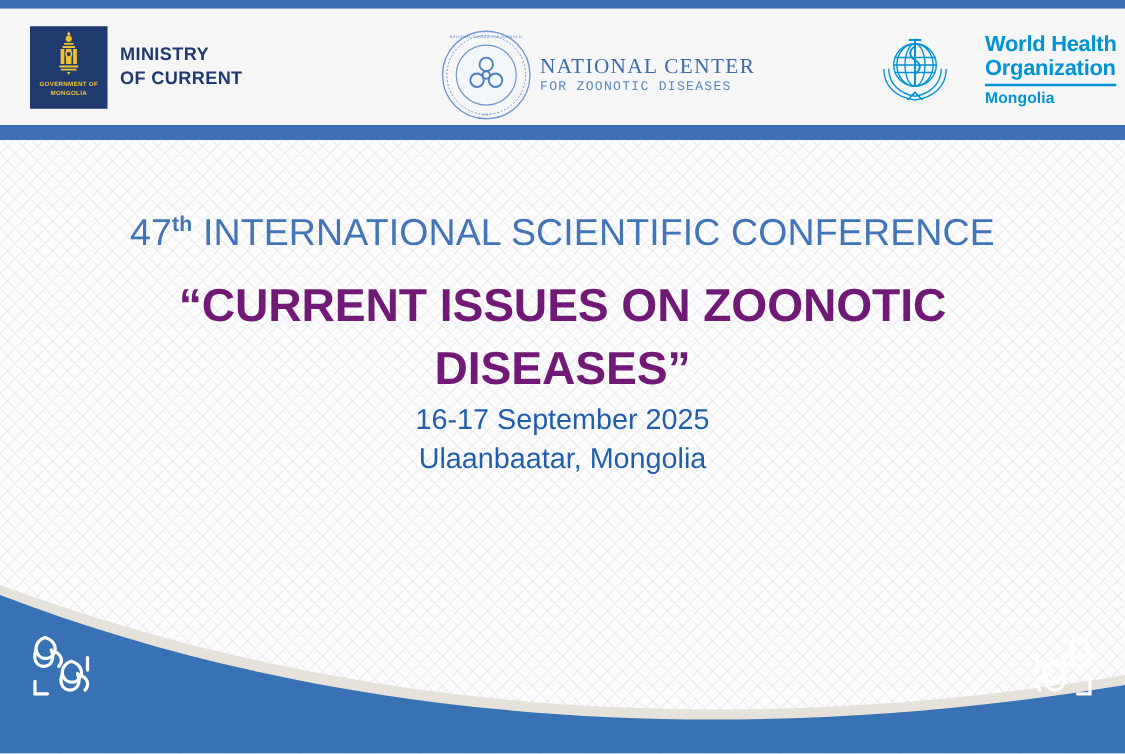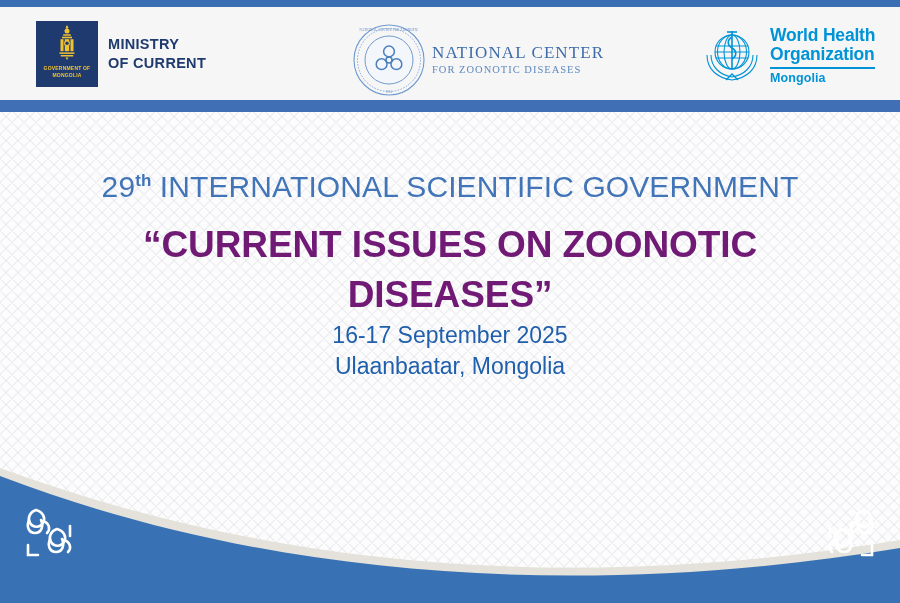--- a/index.html
+++ b/index.html
@@ -25,21 +25,21 @@
 
   
   .top-bar{position:absolute;left:0;top:0;width:900px;height:7px;background:#3a6fb4;}
   .header-band{position:absolute;left:0;top:7px;width:900px;height:93px;background:#f6f6f7;}
   .header-rule{position:absolute;left:0;top:100px;width:900px;height:12px;background:#416fb6;}
 
   
   .logo-row{position:absolute;left:0;top:7px;width:900px;height:93px;}
 
   
-  .moh{position:absolute;left:36px;top:14px;display:flex;align-items:center;gap:10px;}
+  .moh{position:absolute;left:24px;top:14px;display:flex;align-items:center;gap:10px;}
   .moh-emblem{
     position:relative;width:62px;height:66px;background:#1f3a6e;
     display:flex;flex-direction:column;align-items:center;justify-content:flex-start;
     padding-top:3px;box-sizing:border-box;
   }
   .soyombo{width:26px;height:40px;display:block;}
   .moh-emblem-cap{
     color:#f0c230;font-size:5px;font-weight:bold;line-height:7px;text-align:center;
     letter-spacing:.2px;margin-top:1px;
   }
@@ -50,25 +50,25 @@
   
   .nczd{position:absolute;left:352px;top:16px;display:flex;align-items:center;gap:6px;}
   .nczd-seal{width:74px;height:74px;display:block;}
   .nczd-text{display:flex;flex-direction:column;line-height:1;}
   .nczd-l1{
     color:#3e6ca8;font-size:17px;letter-spacing:1.1px;
     font-family:"Liberation Serif", serif;
   }
   .nczd-l2{
     color:#5d88bd;font-size:10.5px;letter-spacing:1.0px;margin-top:4px;
-    font-family:Liberation Serif, serif;
-  }
-
-  
-  .who{position:absolute;left:700px;top:18px;display:flex;align-items:flex-start;gap:6px;}
+    font-family:Liberation Mono, monospace;
+  }
+
+  
+  .who{position:absolute;left:700px;top:18px;display:flex;align-items:flex-start;gap:24px;}
   .who-emblem{width:64px;height:62px;display:block;}
   .who-text{display:flex;flex-direction:column;padding-top:1px;}
   .who-l1,.who-l2{
     color:#0093d5;font-size:17.5px;font-weight:bold;line-height:19px;letter-spacing:-.2px;
   }
   .who-divider{height:2px;background:#0093d5;margin:3px 0 2px 0;width:100%;}
   .who-l3{color:#0093d5;font-size:12.5px;font-weight:bold;letter-spacing:.1px;}
 
   
   .main{
@@ -184,21 +184,21 @@
         <div class="who-l1">World Health</div>
         <div class="who-l2">Organization</div>
         <div class="who-divider"></div>
         <div class="who-l3">Mongolia</div>
       </div>
     </div>
 
   </div>
 
   <div class="main">
-    <div class="line1"><span>29</span><sup>th</sup><span> INTERNATIONAL SCIENTIFIC GOVERNMENT</span></div>
+    <div class="line1"><span>47</span><sup>th</sup><span> INTERNATIONAL SCIENTIFIC CONFERENCE</span></div>
 
     <div class="title">“CURRENT ISSUES ON ZOONOTIC DISEASES”</div>
 
     <div class="meta">
       <div>16-17 September 2025</div>
       <div>Ulaanbaatar, Mongolia</div>
     </div>
   </div>
 
   <svg class="wave" viewBox="0 0 900 135" preserveAspectRatio="none">

